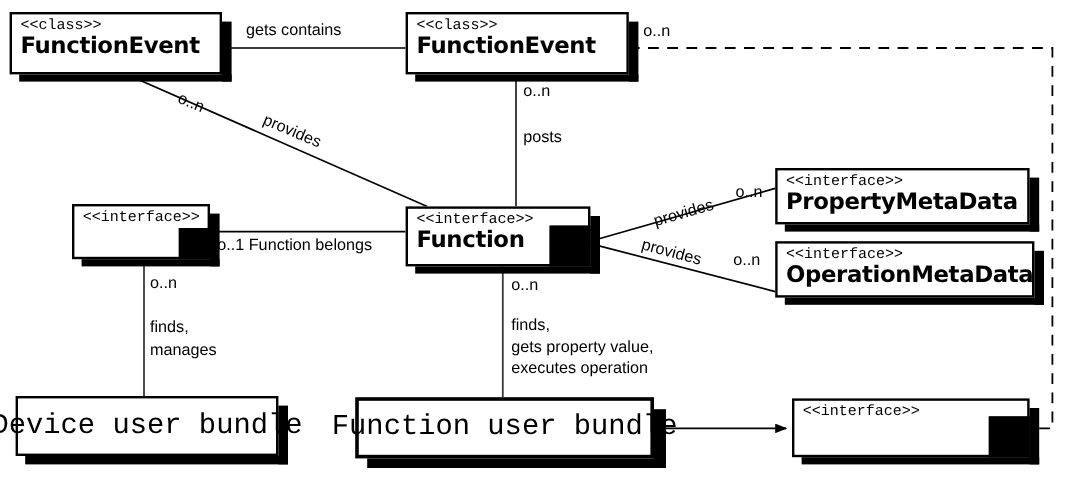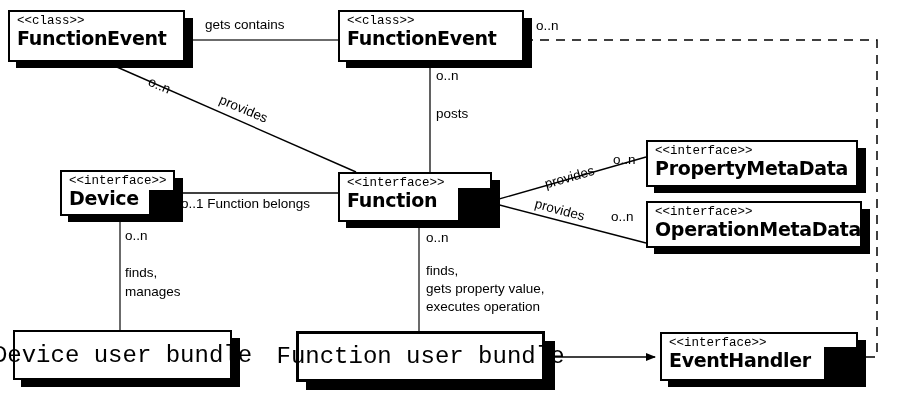--- a/index.html
+++ b/index.html
@@ -153,21 +153,20 @@
       <div class="uml-name">FunctionEvent</div>
     </div>
   </div>
 
   <div class="uml-box" style="left:60px; top:170px; width:115px; height:46px;">
     <div class="shadow" style="left:6px; top:44px; width:115px; height:6px;"></div>
     <div class="shadow" style="left:113px; top:6px; width:8px; height:44px;"></div>
     <div class="dogear" style="border-width:0 26px 26px 0;"></div>
     <div class="box-inner">
       <div class="uml-stereotype">&lt;&lt;interface&gt;&gt;</div>
-      <div class="uml-name">Device</div>
     </div>
   </div>
 
   <div class="uml-box" style="left:338px; top:172px; width:154px; height:50px;">
     <div class="shadow" style="left:6px; top:48px; width:154px; height:6px;"></div>
     <div class="shadow" style="left:152px; top:6px; width:8px; height:48px;"></div>
     <div class="dogear" style="border-width:0 34px 34px 0;"></div>
     <div class="box-inner">
       <div class="uml-stereotype">&lt;&lt;interface&gt;&gt;</div>
       <div class="uml-name">Function</div>
@@ -191,21 +190,20 @@
       <div class="uml-name">OperationMetaData</div>
     </div>
   </div>
 
   <div class="uml-box" style="left:660px; top:332px; width:198px; height:49px;">
     <div class="shadow" style="left:6px; top:47px; width:198px; height:6px;"></div>
     <div class="shadow" style="left:196px; top:6px; width:8px; height:47px;"></div>
     <div class="dogear" style="border-width:0 34px 34px 0;"></div>
     <div class="box-inner">
       <div class="uml-stereotype">&lt;&lt;interface&gt;&gt;</div>
-      <div class="uml-name">EventHandler</div>
     </div>
   </div>
 
   <div class="uml-box" style="left:13px; top:330px; width:219px; height:50px; border-width:2px;">
     <div class="shadow" style="left:6px; top:48px; width:219px; height:7px;"></div>
     <div class="shadow" style="left:217px; top:6px; width:8px; height:49px;"></div>
     <div style="position:absolute; inset:0; display:flex; align-items:center; justify-content:center;">
       <span class="bundle-label">Device user bundle</span>
     </div>
   </div>

